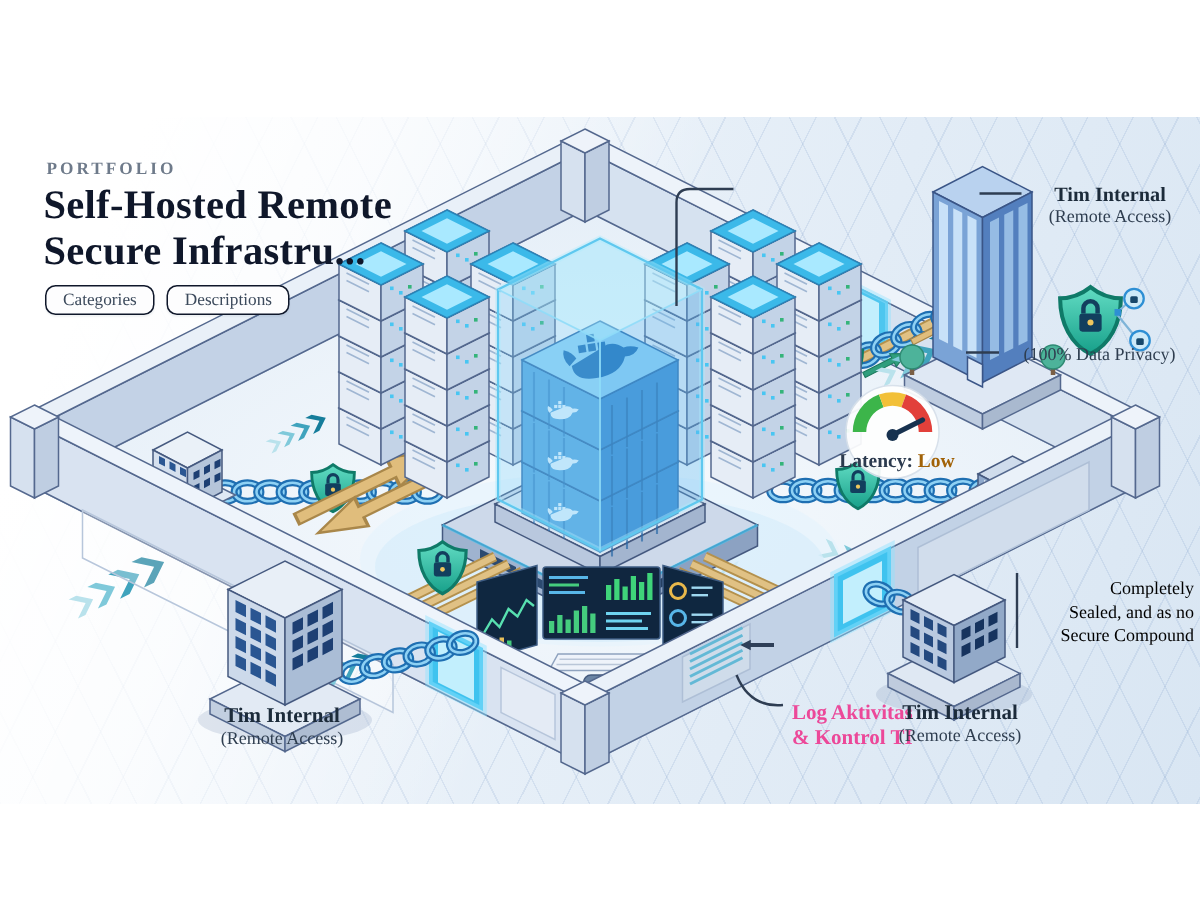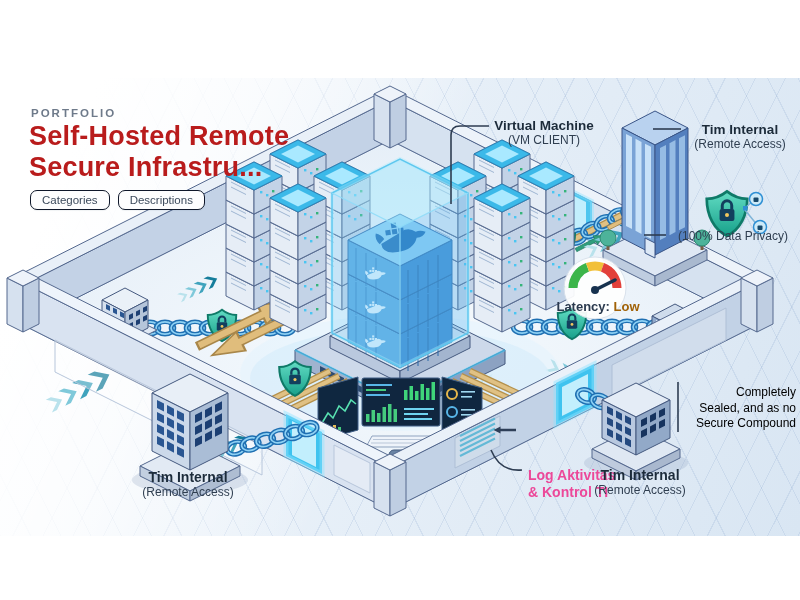--- a/index.html
+++ b/index.html
@@ -1,31 +1,31 @@
 <!DOCTYPE html>
 <html><head>
 <meta charset="utf-8">
 <style>
   html,body{margin:0;padding:0;background:#ffffff;}
   .stage{position:relative;width:800px;height:592px;background:#ffffff;overflow:hidden;
-         font-family:Liberation Sans, sans-serif;}
+         font-family:Liberation Serif, serif;}
   .scene{position:absolute;left:0;top:78px;width:800px;height:458px;
          background:linear-gradient(108deg,#f8fbfe 0%,#ecf3fa 30%,#e2ecf6 65%,#d9e6f3 100%);}
   .scene .grid{position:absolute;inset:0;
     background-image:
       repeating-linear-gradient(63.4deg, rgba(115,148,196,.16) 0 1px, transparent 1px 27px),
       repeating-linear-gradient(116.6deg, rgba(115,148,196,.16) 0 1px, transparent 1px 27px);}
   .scene .fade{position:absolute;inset:0;
     background:linear-gradient(112deg,#ffffff 10%,rgba(255,255,255,.75) 26%,rgba(255,255,255,0) 50%);}
   svg.iso{position:absolute;left:0;top:0;}
   
   .eyebrow{position:absolute;left:31px;top:107px;font-size:11.5px;letter-spacing:2px;
            color:#6e7a8a;font-weight:600;}
   .title{position:absolute;left:29px;top:121px;font-size:27px;line-height:31px;font-weight:700;
-         color:#b91c1c;letter-spacing:.2px;}
+         color:#0f172a;letter-spacing:.2px;}
   .tags{position:absolute;left:30px;top:190px;display:flex;gap:8px;}
   .pill{background:#fdfdfe;border:1px solid #0f172a;border-radius:7px;padding:3px 11px;
         font-size:11.5px;color:#3c4a5c;font-weight:500;box-shadow:0 1px 1px rgba(40,60,90,.06);}
   
   .callout{position:absolute;text-align:center;color:#1c2b3a;}
   .callout .t{font-weight:700;font-size:13.5px;line-height:15px;}
   .callout .s{font-size:12px;color:#2f3e50;line-height:14px;}
   .note{position:absolute;font-size:12px;color:#000000;line-height:15.5px;text-align:right;}
   .loglabel{position:absolute;font-size:14px;font-weight:700;color:#ec4899;line-height:17px;text-align:left;}
   .gaugelabel{position:absolute;font-size:13px;color:#2b3a4e;font-weight:600;text-align:center;}
@@ -511,24 +511,20 @@
   <div class="eyebrow">PORTFOLIO</div>
   <div class="title">
     <div>Self-Hosted Remote</div>
     <div>Secure Infrastru...</div>
   </div>
   <div class="tags">
     <span class="pill">Categories</span>
     <span class="pill">Descriptions</span>
   </div>
 
-  <div class="callout" style="left:488px;top:118px;width:112px;">
-    <div class="t">Virtual Machine</div>
-    <div class="s">(VM CLIENT)</div>
-  </div>
 
   <div class="callout" style="left:684px;top:122px;width:112px;">
     <div class="t">Tim Internal</div>
     <div class="s">(Remote Access)</div>
   </div>
 
   <div class="callout" style="left:668px;top:229px;width:130px;font-size:13px;">
     <div class="s">(100% Data Privacy)</div>
   </div>
 

